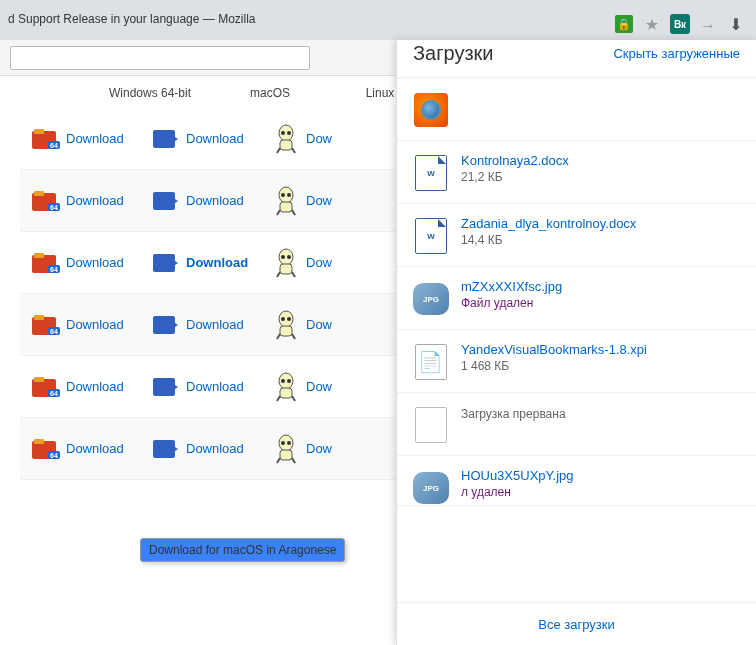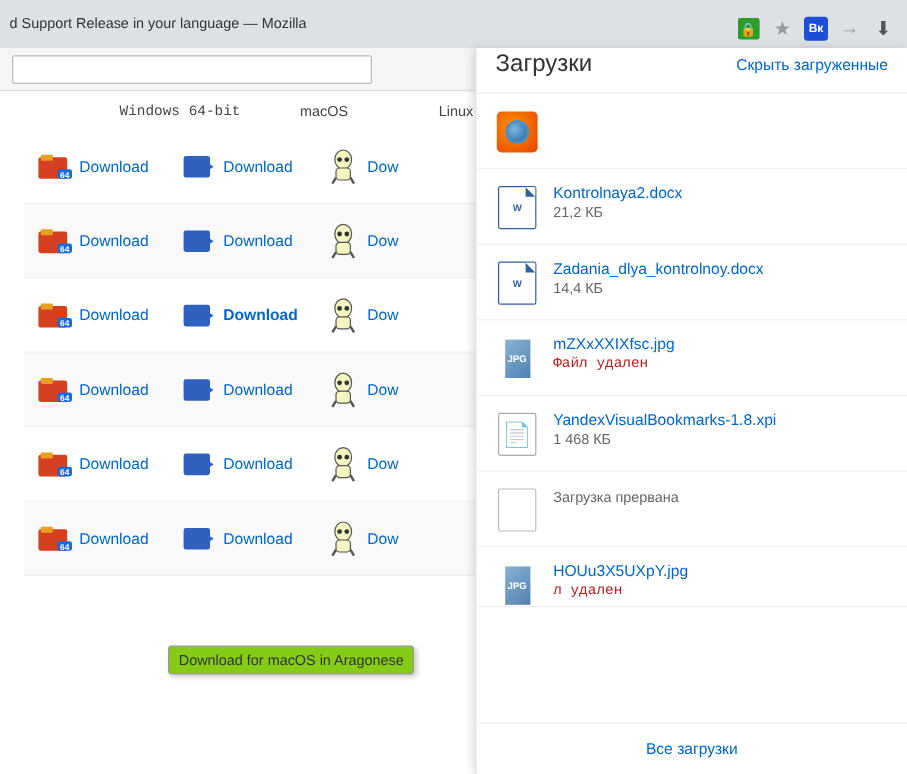--- a/index.html
+++ b/index.html
@@ -51,21 +51,21 @@
     .table-header {
       display: flex;
       margin-bottom: 8px;
       padding-left: 10px;
     }
     .col-label {
       font-size: 12px;
       color: #444;
       text-align: center;
     }
-    .col-windows { width: 120px; margin-left: 60px; font-family: Liberation Mono, monospace; }
+    .col-windows { width: 120px; margin-left: 60px; }
     .col-macos { width: 120px; }
     .col-linux { width: 100px; }
 
     .table-rows {
       display: flex;
       flex-direction: column;
       gap: 0;
       text-align: center;
     }
     .download-row {
@@ -118,21 +118,21 @@
       height: 32px;
       display: flex;
       align-items: center;
       justify-content: center;
       font-size: 22px;
     }
 
     
     .tooltip {
       position: absolute;
-      background: #84cc16;
+      background: #3b82f6;
       border: 1px solid #999;
       border-radius: 3px;
       padding: 4px 8px;
       font-size: 12px;
       color: #333;
       white-space: nowrap;
       z-index: 200;
       box-shadow: 2px 2px 4px rgba(0,0,0,0.2);
     }
 
@@ -205,22 +205,21 @@
       overflow: hidden;
       text-overflow: ellipsis;
       cursor: pointer;
     }
     .item-meta {
       font-size: 12px;
       color: #666;
       margin-top: 2px;
     }
     .item-meta.deleted {
-      color: #b91c1c;
-      font-family: Liberation Mono, monospace;
+      color: #701a75;
     }
     .item-meta.interrupted {
       color: #666;
     }
     .icon-docx {
       width: 32px;
       height: 36px;
       background: #fff;
       border: 1px solid #3060a0;
       border-radius: 2px;
@@ -237,24 +236,24 @@
       position: absolute;
       top: 0;
       right: 0;
       width: 0;
       height: 0;
       border-left: 8px solid #3060a0;
       border-top: 8px solid #fff;
     }
 
     .icon-jpg {
-      width: 21px;
+      width: 36px;
       height: 32px;
       background: linear-gradient(135deg, #8ab4d4, #5080b0);
-      border-radius: 0;
+      border-radius: 10px;
       display: flex;
       align-items: center;
       justify-content: center;
       font-size: 8px;
       color: #fff;
       font-weight: bold;
     }
 
     .icon-xpi {
       width: 32px;
@@ -354,21 +353,21 @@
       display: flex;
       align-items: center;
       justify-content: center;
       font-size: 11px;
       color: white;
     }
 
     .vk-icon {
       width: 20px;
       height: 20px;
-      background: #1d4ed8;
+      background: #0f766e;
       border-radius: 3px;
       display: flex;
       align-items: center;
       justify-content: center;
       font-size: 10px;
       color: white;
       font-weight: bold;
     }
 
     .download-toolbar-icon {

